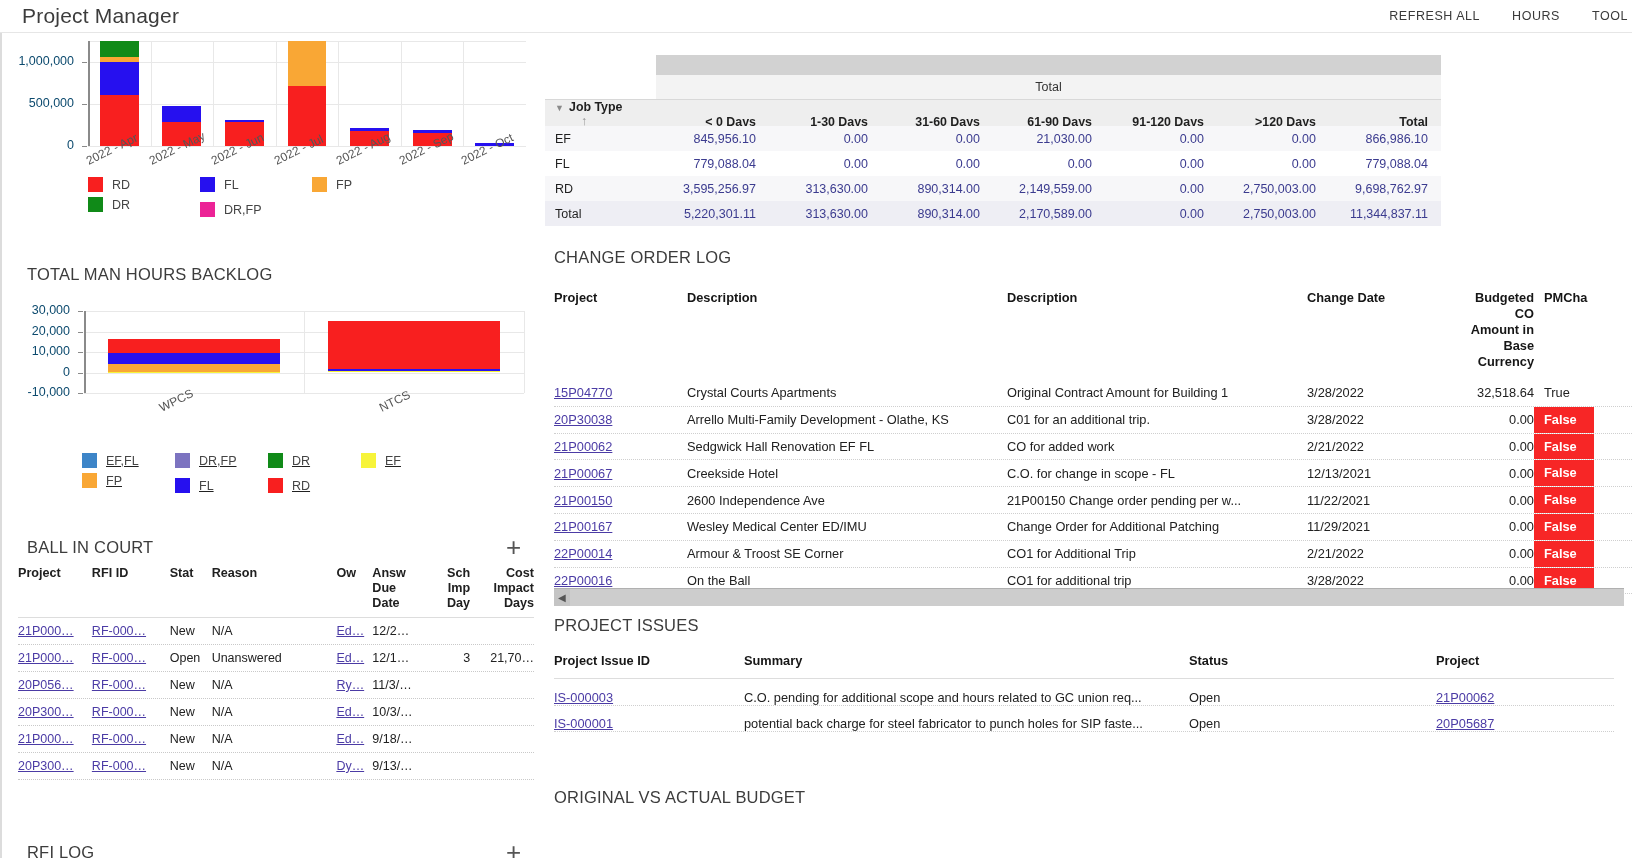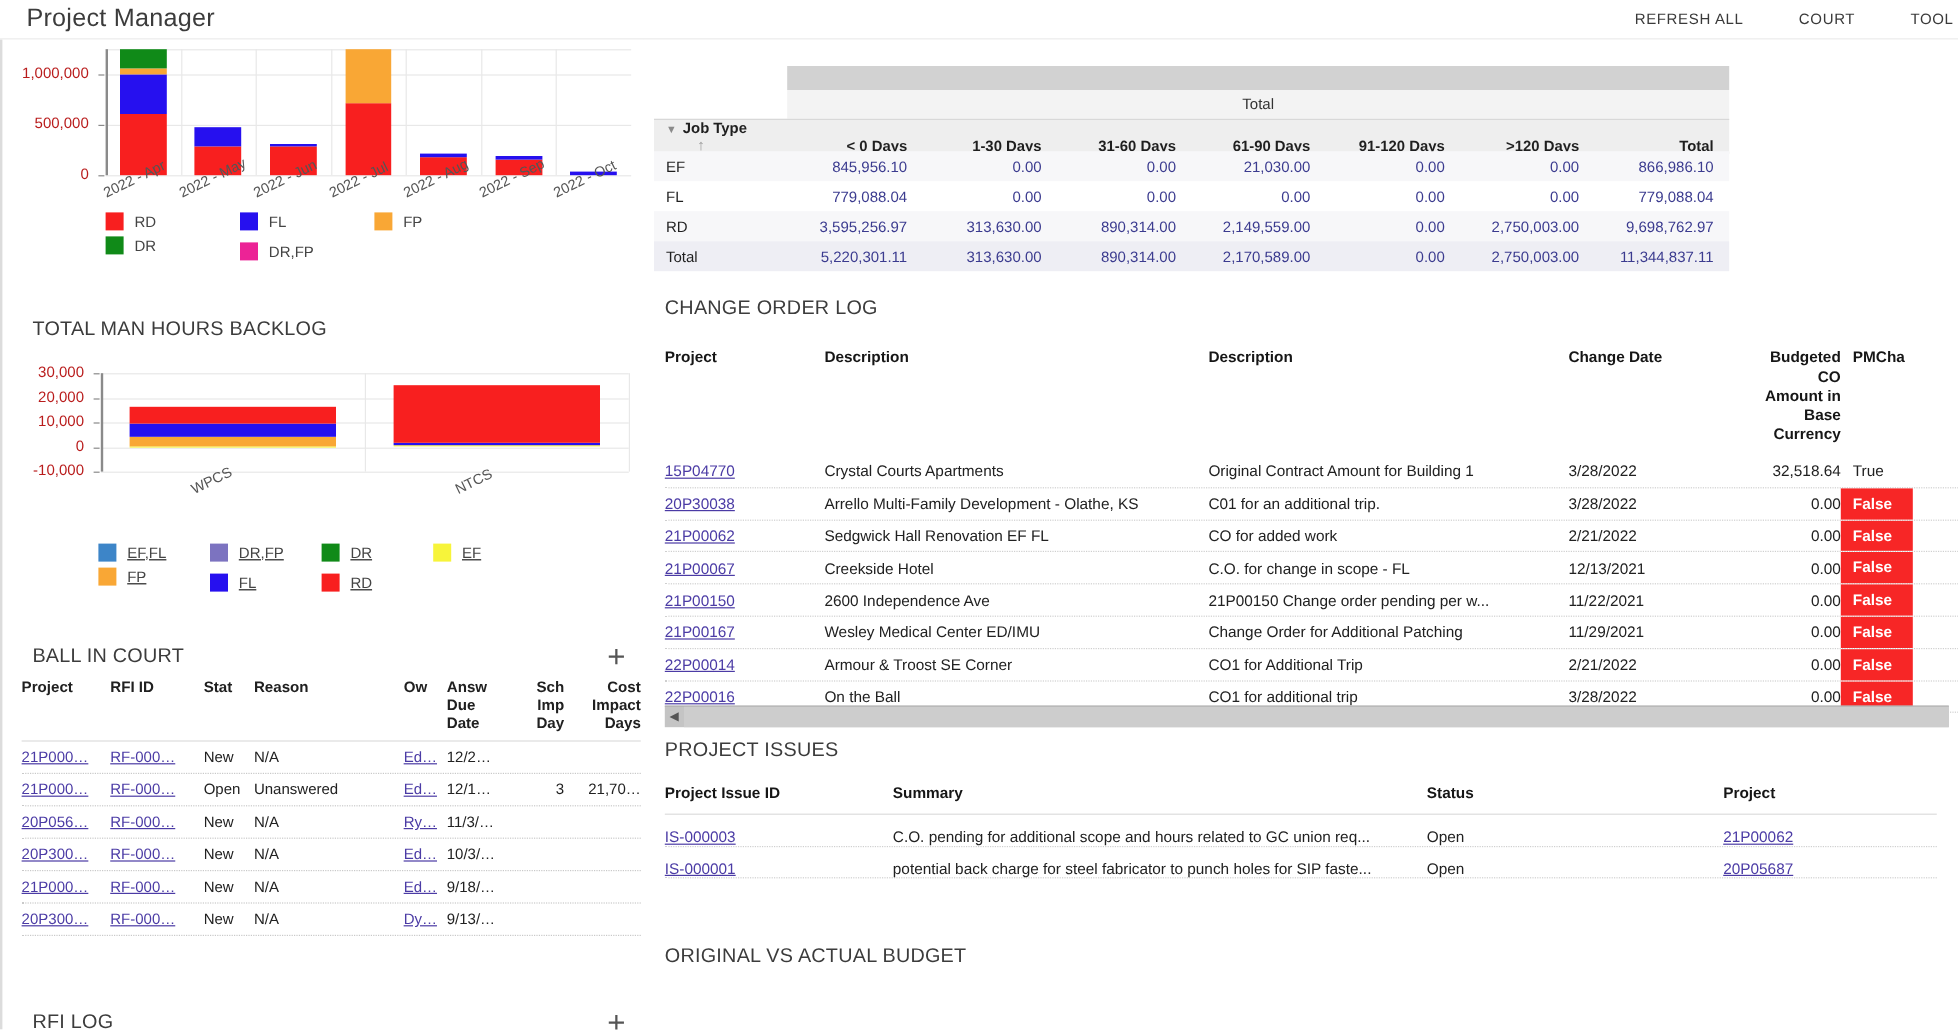--- a/index.html
+++ b/index.html
@@ -6,35 +6,35 @@
   body{
     width:1632px;height:858px;overflow:hidden;background:#ffffff;
     font-family:"Liberation Sans", sans-serif;
     color:#212121;-webkit-font-smoothing:antialiased;
   }
   .app{position:relative;width:1632px;height:858px;}
 
   
   .topbar{position:absolute;left:0;top:0;width:1632px;height:33px;background:#fff;}
   .app-title{position:absolute;left:22px;top:4px;font-size:21px;color:#3c3c3c;letter-spacing:.2px;}
-  .topmenu{position:absolute;right:0;top:9px;display:flex;gap:46px;padding-right:4px;}
+  .topmenu{position:absolute;right:0;top:9px;display:flex;gap:32px;padding-right:4px;}
   .topmenu span{font-size:12.5px;color:#3a3a3a;letter-spacing:.55px;white-space:nowrap;}
   .topbar-rule{position:absolute;left:0;top:32px;width:1632px;height:1px;background:#e6e6e6;}
 
   
   .panel-title{font-size:16.5px;color:#3c3c3c;letter-spacing:.2px;}
   .plus-btn{font-size:26px;color:#555;line-height:1;font-weight:300;}
 
   
   .leftcol{position:absolute;left:0;top:33px;width:536px;height:825px;background:#fff;
            border-left:2px solid #dcdcdc;box-sizing:border-box;}
 
   
   .chart1{position:absolute;left:0;top:0;width:534px;height:210px;}
-  .ylab{position:absolute;font-size:12.5px;color:#b91c1c;text-align:right;white-space:nowrap;}
+  .ylab{position:absolute;font-size:12.5px;color:#0c4a6e;text-align:right;white-space:nowrap;}
   .gridline{position:absolute;height:1px;background:#e8e8e8;}
   .vline{position:absolute;width:1px;background:#e8e8e8;}
   .axisline{position:absolute;background:#8a8a8a;}
   .tickm{position:absolute;width:5px;height:1px;background:#8a8a8a;}
   .bar-seg{position:absolute;}
   .xlab{position:absolute;font-size:12px;color:#555;white-space:nowrap;
         transform:rotate(-26deg);transform-origin:left top;}
   .legend{position:absolute;display:flex;flex-wrap:wrap;}
   .lg-item{display:flex;align-items:center;}
   .swatch{width:15px;height:15px;display:inline-block;}
@@ -99,21 +99,21 @@
 </style>
 </head>
 <body>
 
 <div class="app">
 
   <div class="topbar">
     <div class="app-title">Project Manager</div>
     <div class="topmenu">
       <span>REFRESH ALL</span>
-      <span>COURT</span>
+      <span>HOURS</span>
       <span>TOOL</span>
     </div>
   </div>
   <div class="topbar-rule"></div>
 
   <div class="leftcol">
 
     <div class="chart1">
       <div id="c1" style="position:absolute;left:0;top:0;width:534px;height:180px;">
           <div class="gridline" style="left: 86px; top: 113px; width: 438px;"></div>

